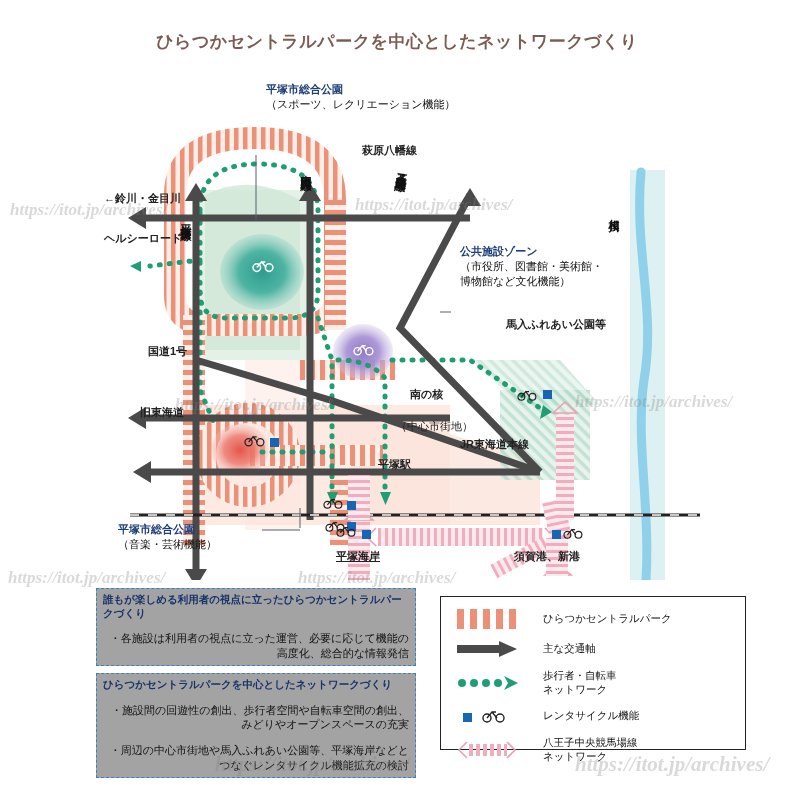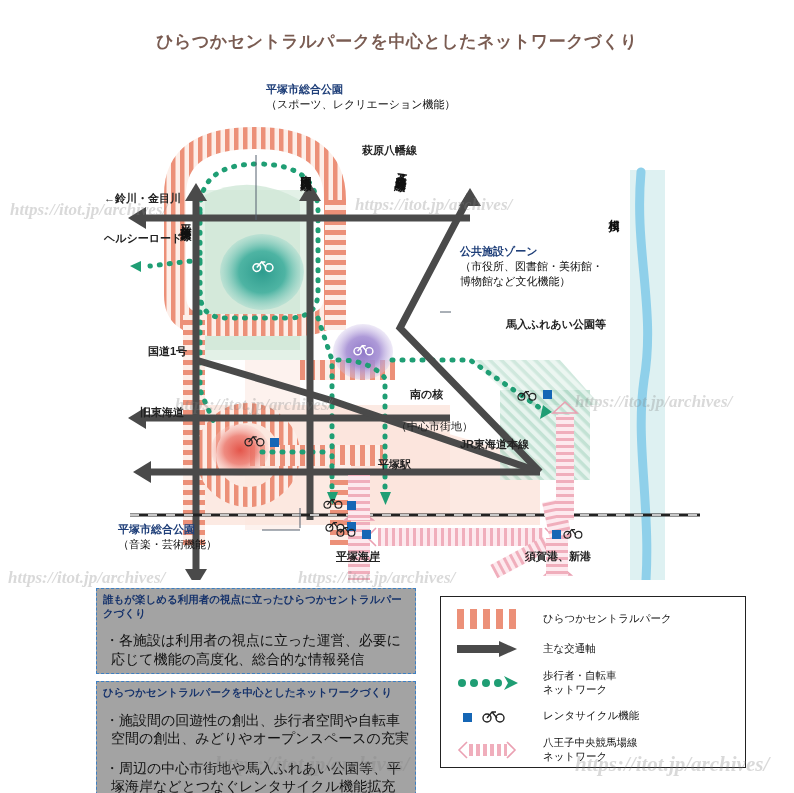--- a/index.html
+++ b/index.html
@@ -30,25 +30,25 @@
   .callout .hd{color:#1f3f79;font-weight:bold;}
   .callout .bd{color:#111;}
 
   
   .boxes{position:absolute;left:96px;top:588px;width:320px;}
   .pbox{
     border:1px dashed #3b7fc4;background:#a3a3a3;
     margin-bottom:7px;padding:4px 6px 5px 6px;
   }
   .pbox .ph{font-size:10.5px;font-weight:bold;color:#15326b;line-height:1.3;margin-bottom:2px;}
-  .pbox .pl{font-size:14px;color:#111;line-height:1.32;margin:11px 0 0 2px;text-indent:-6px;padding-left:6px;}
+  .pbox .pl{font-size:11px;color:#111;line-height:1.32;margin:11px 0 0 2px;text-indent:-6px;padding-left:6px;text-align:right;}
 
   
   .legend{
-    position:absolute;left:440px;top:596px;width:306px;height:172px;
+    position:absolute;left:440px;top:596px;width:306px;height:154px;
     border:1px solid #222;background:#fff;box-sizing:border-box;padding:12px 0 0 16px;
   }
   .lrow{display:flex;align-items:center;margin-bottom:11px;}
   .lsym{width:86px;flex:0 0 86px;display:flex;align-items:center;}
   .ltxt{font-size:10.5px;color:#111;line-height:1.3;}
 
   
   .wm{position:absolute;color:rgba(130,130,130,.30);font-style:italic;font-weight:bold;
       font-family:"Liberation Serif",serif;pointer-events:none;white-space:nowrap;}
   .wm.s1{font-size:17px;}
@@ -304,21 +304,21 @@
     <div class="mlabel b" style="left:104px;top:132px;">←鈴川・金目川</div>
     <div class="mlabel b" style="left:104px;top:172px;">ヘルシーロード</div>
     <div class="mlabel b" style="left:148px;top:285px;">国道1号</div>
     <div class="mlabel b" style="left:140px;top:346px;">旧東海道</div>
     <div class="mlabel b" style="left:506px;top:258px;">馬入ふれあい公園等</div>
     <div class="mlabel b" style="left:410px;top:328px;">南の核</div>
     <div class="mlabel" style="left:396px;top:344px;margin-top:16px;">（中心市街地）</div>
     <div class="mlabel b" style="left:460px;top:378px;">JR東海道本線</div>
     <div class="mlabel b" style="left:378px;top:398px;">平塚駅</div>
     <div class="mlabel b" style="left:336px;top:490px;text-decoration:underline;">平塚海岸</div>
-    <div class="mlabel b" style="left:525px;top:490px;">須賀港、新港</div>
+    <div class="mlabel b" style="left:514px;top:490px;">須賀港、新港</div>
 
     <div class="vlabel" style="left:180px;top:156px;">平塚伊勢原線</div>
     <div class="vlabel" style="left:300px;top:106px;">東浅間大島線</div>
     <div class="vlabel" style="left:398px;top:104px;transform:rotate(9deg);transform-origin:top center;">八王子中央競馬場線</div>
     <div class="vlabel" style="left:608px;top:150px;">相模川</div>
   </div>
 
   <div class="boxes">
     <div class="pbox">
       <div class="ph">誰もが楽しめる利用者の視点に立ったひらつかセントラルパークづくり</div>

